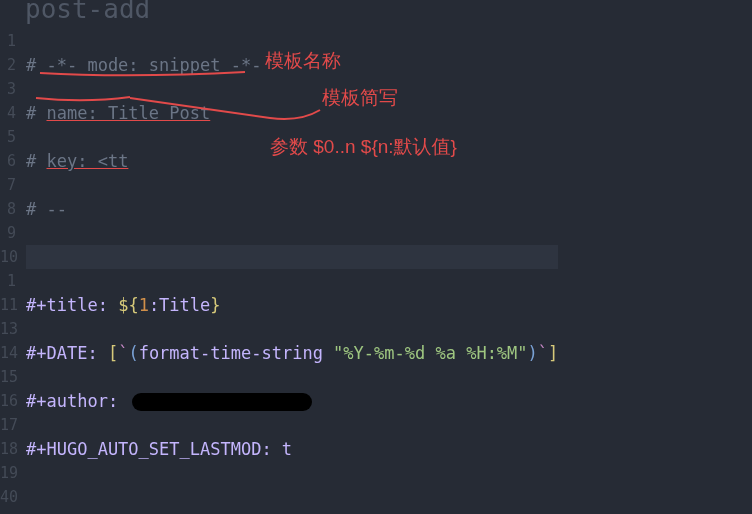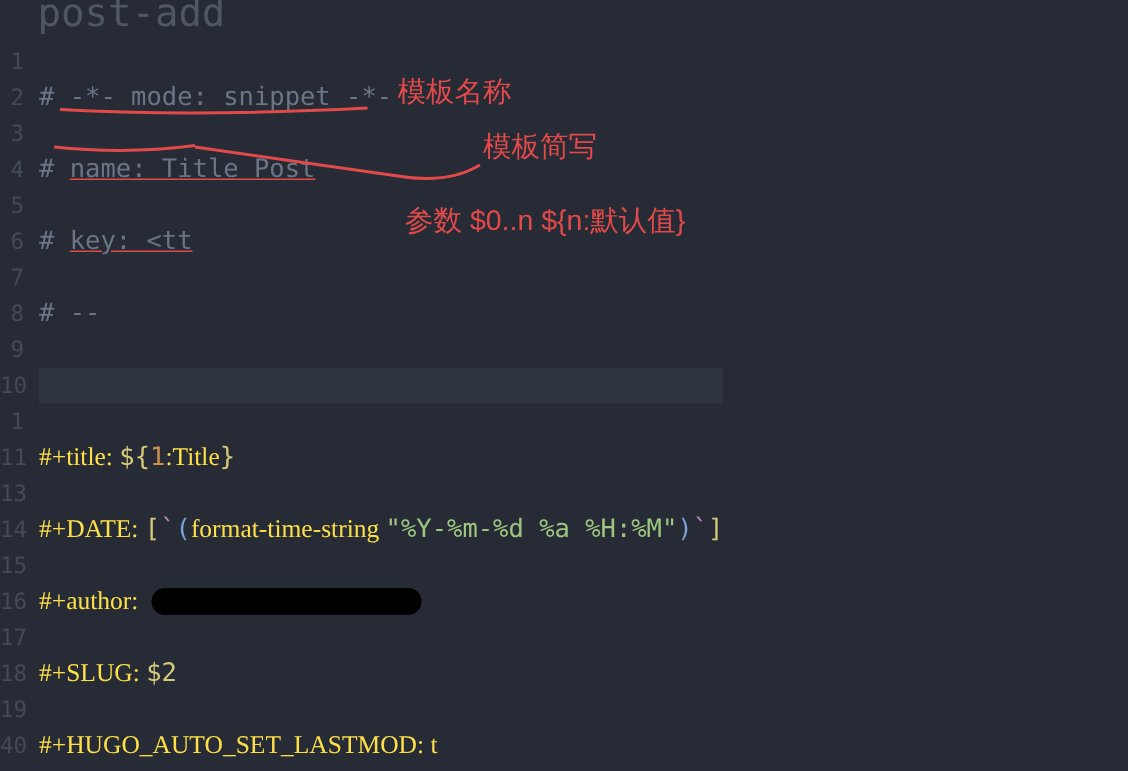--- a/index.html
+++ b/index.html
@@ -3,21 +3,21 @@
 <meta charset="utf-8">
 <style>
   html,body{margin:0;padding:0;background:#262b35;font-family:Menlo,Consolas,"DejaVu Sans Mono",monospace;font-size:17px;line-height:24px;color:#8c96a8;overflow:hidden;}
   .wrap{position:relative;width:752px;height:514px;}
   .title{position:absolute;left:25px;top:-3px;font-size:26px;color:#4f5765;font-family:monospace;}
   .gutter{position:absolute;left:0;top:29px;width:22px;text-align:right;color:#444b57;}
   .gutter div{height:24px;padding-right:6px;font-size:15px;}
   .code{position:absolute;left:26px;top:29px;white-space:pre;}
   .code .row{height:24px;}
   .comment{color:#6b7586;}
-  .kw{color:#fde047;font-family:Liberation Serif, serif;}
+  .kw{color:#c4b5fd;}
   .br-y{color:#d6c97a;}
   .br-b{color:#7aa2d6;}
   .br-p{color:#c688c6;}
   .num-1{color:#d08f4a;}
   .num-2{color:#d6c97a;}
   .sym{color:#d6c97a;}
   .str{color:#9ec680;}
   .dim{color:#6b7586;}
   .hl{background:#2e3440;}
   svg.overlay{position:absolute;left:0;top:0;pointer-events:none;}
@@ -54,21 +54,20 @@
 
 <div class="code">
 <div class="row"><span class="comment"># -*- mode: snippet -*-</span></div>
 <div class="row"><span class="comment"># </span><span class="dim" style="text-decoration:underline;text-decoration-color:#e24a4a">name: Title Post</span></div>
 <div class="row"><span class="comment"># </span><span class="dim" style="text-decoration:underline;text-decoration-color:#e24a4a">key: &lt;tt</span></div>
 <div class="row"><span class="comment"># --</span></div>
 <div class="row hl"><span></span></div>
 <div class="row"><span class="kw">#+title: </span><span class="sym">$</span><span class="br-y">{</span><span class="num-1">1</span><span class="kw">:Title</span><span class="br-y">}</span></div>
 <div class="row"><span class="kw">#+DATE: </span><span class="br-y">[</span><span class="br-p">`</span><span class="br-b">(</span><span class="kw">format-time-string </span><span class="str">"%Y-%m-%d %a %H:%M"</span><span class="br-b">)</span><span class="br-p">`</span><span class="br-y">]</span></div>
 <div class="row"><span class="kw">#+author: </span><span style="display:inline-block;width:180px;height:18px;background:#000;border-radius:10px;vertical-align:middle;margin-left:4px"></span></div>
-<div class="row"><span class="kw">#+SLUG: </span><span class="sym">$</span><span class="num-2">2</span></div>
 <div class="row"><span class="kw">#+HUGO_AUTO_SET_LASTMOD: t</span></div>
 
 
 
 
 
 
 
 
 

